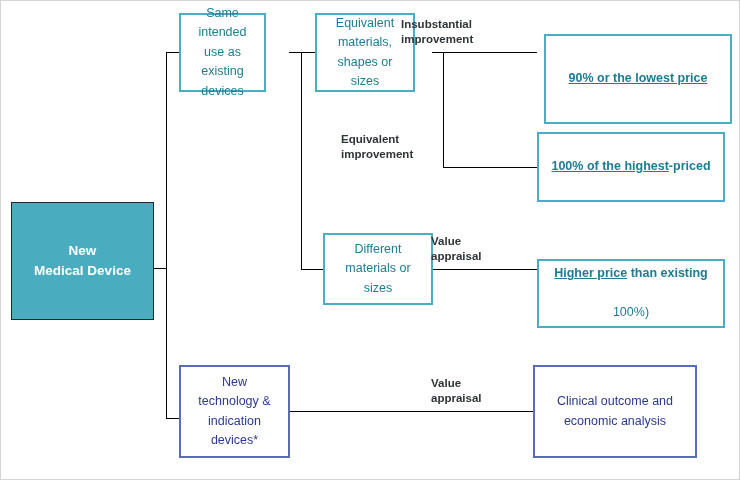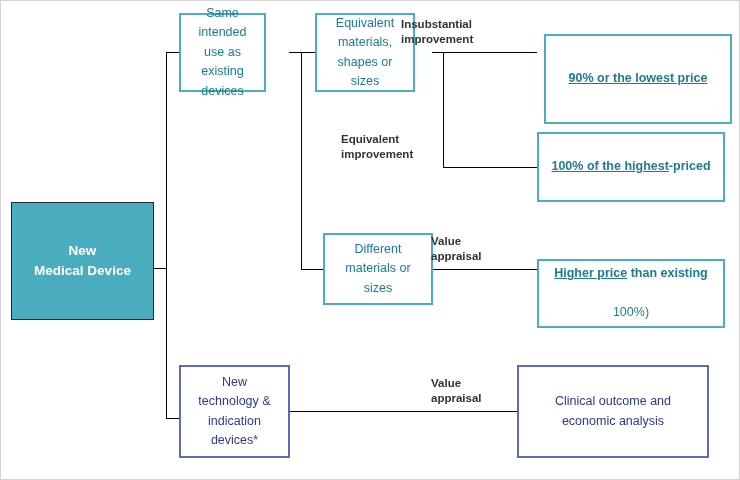--- a/index.html
+++ b/index.html
@@ -179,21 +179,21 @@
   </div>
 
   <div class="node teal-box" style="left:536px; top:234px; width:188px; height:69px;margin-top:24px;">
     <span class="txt">
       <span class="em-ul">Higher price</span><span class="em-b"> than existing</span><br>
       <br>
       <span>100%)</span>
     </span>
   </div>
 
-  <div class="node blue-box" style="left:516px; top:364px; width:192px; height:93px;">
+  <div class="node blue-box" style="left:532px; top:364px; width:164px; height:93px;">
     <span class="txt">
       <span>Clinical outcome and</span><br>
       <span>economic analysis</span>
     </span>
   </div>
 
   <div class="edge-label" style="left:400px; top:16px; width:131px;">
     <span>Insubstantial</span><br>
     <span>improvement</span>
   </div>

